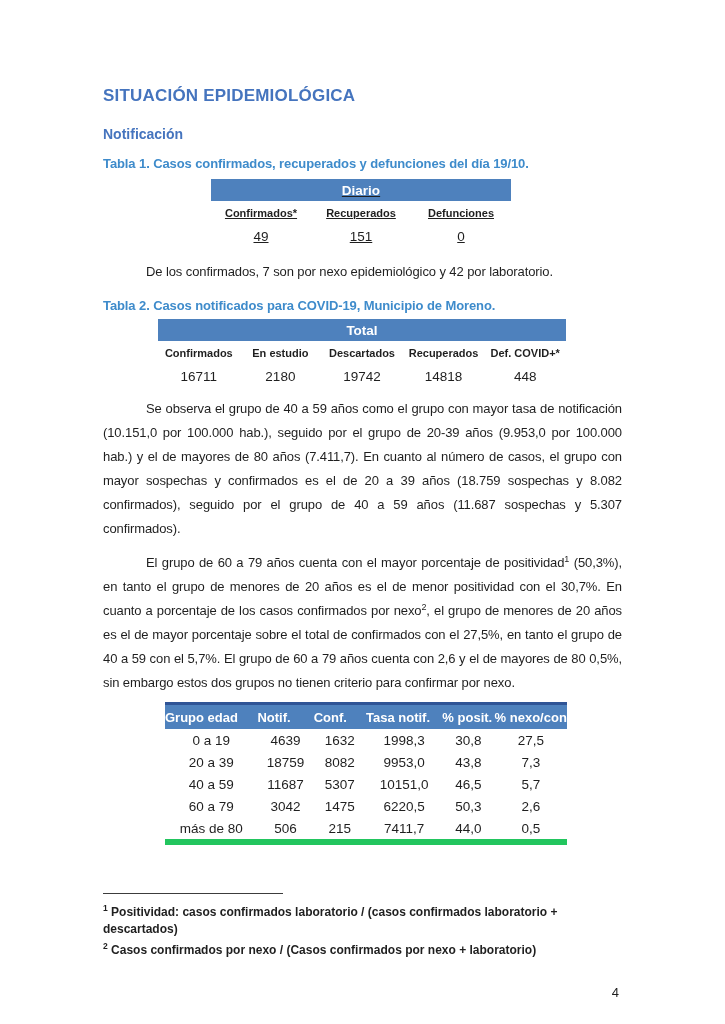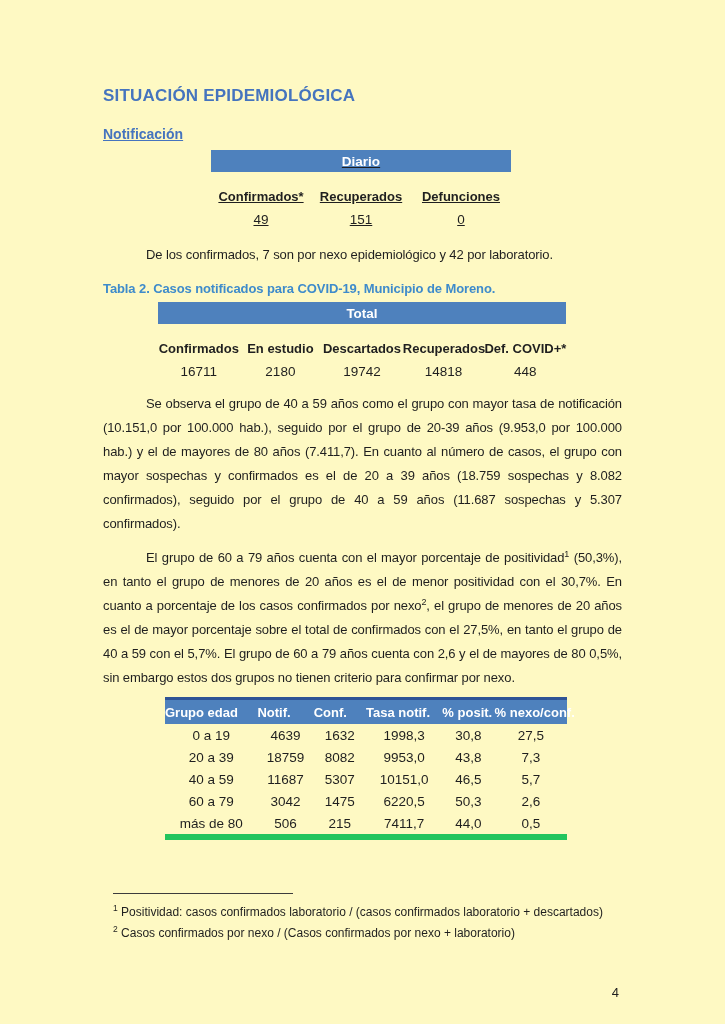--- a/index.html
+++ b/index.html
@@ -1,34 +1,33 @@
 <!DOCTYPE html>
 <html><head>
 <meta charset="utf-8">
 <style>
   html,body { margin:0; padding:0; background:#e8e8e8; }
   .page {
     position:relative;
     width:725px; height:1024px;
     margin:0 auto;
-    background:#fef9c3;
+    background:#ffffff;
     font-family:"Liberation Sans", sans-serif;
     color:#1f1f1f;
     overflow:hidden;
   }
   .content { padding:86px 103px 0 103px; }
 
   .h1 {
     font-size:17px; font-weight:bold; color:#4574BE;
     letter-spacing:.2px; margin:0;
   }
   .h2 {
     font-size:14px; font-weight:bold; color:#4574BE;
     margin:20px 0 8px 0;
-    text-decoration:underline;
   }
   .caption {
     font-size:13px; font-weight:bold; color:#3E8BCB;
     margin:14px 0 0 0; letter-spacing:-.1px;
   }
   .body-p {
     font-size:13px; line-height:24px; margin:0;
     letter-spacing:-.1px;
   }
   .intro { margin-top:9px; text-indent:43px; white-space:nowrap; }
@@ -42,59 +41,60 @@
   .t1 { width:300px; margin:8px 0 0 108px;text-decoration:underline; }
   .t2 { width:408px; margin:6px 0 0 55px; }
   .t3 { width:402px; margin:7px 0 0 62px; }
 
   .banner {
     background:#4E81BD; color:#ffffff;
     font-size:13.5px; font-weight:bold; text-align:center;
     height:22px;
   }
   .colhead th {
-    font-size:13px; font-weight:bold; 
-    color:#1f1f1f; height:24px; padding-top:12px; white-space:nowrap;
+    font-size:11px; font-weight:bold; 
+    color:#1f1f1f; height:24px; padding-top:0; white-space:nowrap;
   }
   .vals td {
     font-size:13.5px; text-align:center; height:22px;
   }
 
   .t3 thead th {
     background:#4E81BD; color:#ffffff;
     font-size:13px; font-weight:bold; text-align:left;
     height:24px; border-top:3px solid #2F5496; white-space:nowrap;
   }
   .t3 tbody td {
     font-size:13.5px; text-align:center; height:22px;
   }
   .t3 tbody tr.last td { border-bottom:6px solid #22c55e; }
   .t3 .c0{width:23%} .t3 .c1{width:14%} .t3 .c2{width:13%}
   .t3 .c3{width:19%} .t3 .c4{width:13%} .t3 .c5{width:18%}
 
-  .footnotes { position:absolute; left:113px; top:893px; width:519px; }
+  .footnotes { position:absolute; left:103px; top:893px; width:519px;font-weight:bold; }
   .fn-rule { width:180px; border-top:1px solid #3c3c3c; margin:0 0 6px 0; }
   .fn { font-size:12px; line-height:17px; margin:0; color:#1f1f1f; }
   .fn sup { font-size:8.5px; }
 
   .page-number {
     position:absolute; right:106px; top:985px;
     font-size:13px; color:#1f1f1f;
   }
 </style>
 </head>
 <body>
 
 <div class="page">
   <div class="content">
 
     <h1 class="h1">SITUACIÓN EPIDEMIOLÓGICA</h1>
     <h2 class="h2">Notificación</h2>
 
 
+    <p class="caption">Tabla 1. Casos confirmados, recuperados y defunciones del día 19/10.</p>
     <table class="t1">
       <thead>
         <tr>
           <th class="banner" colspan="3">Diario</th>
         </tr>
         <tr class="colhead">
           <th>Confirmados*</th>
           <th>Recuperados</th>
           <th>Defunciones</th>
         </tr>

